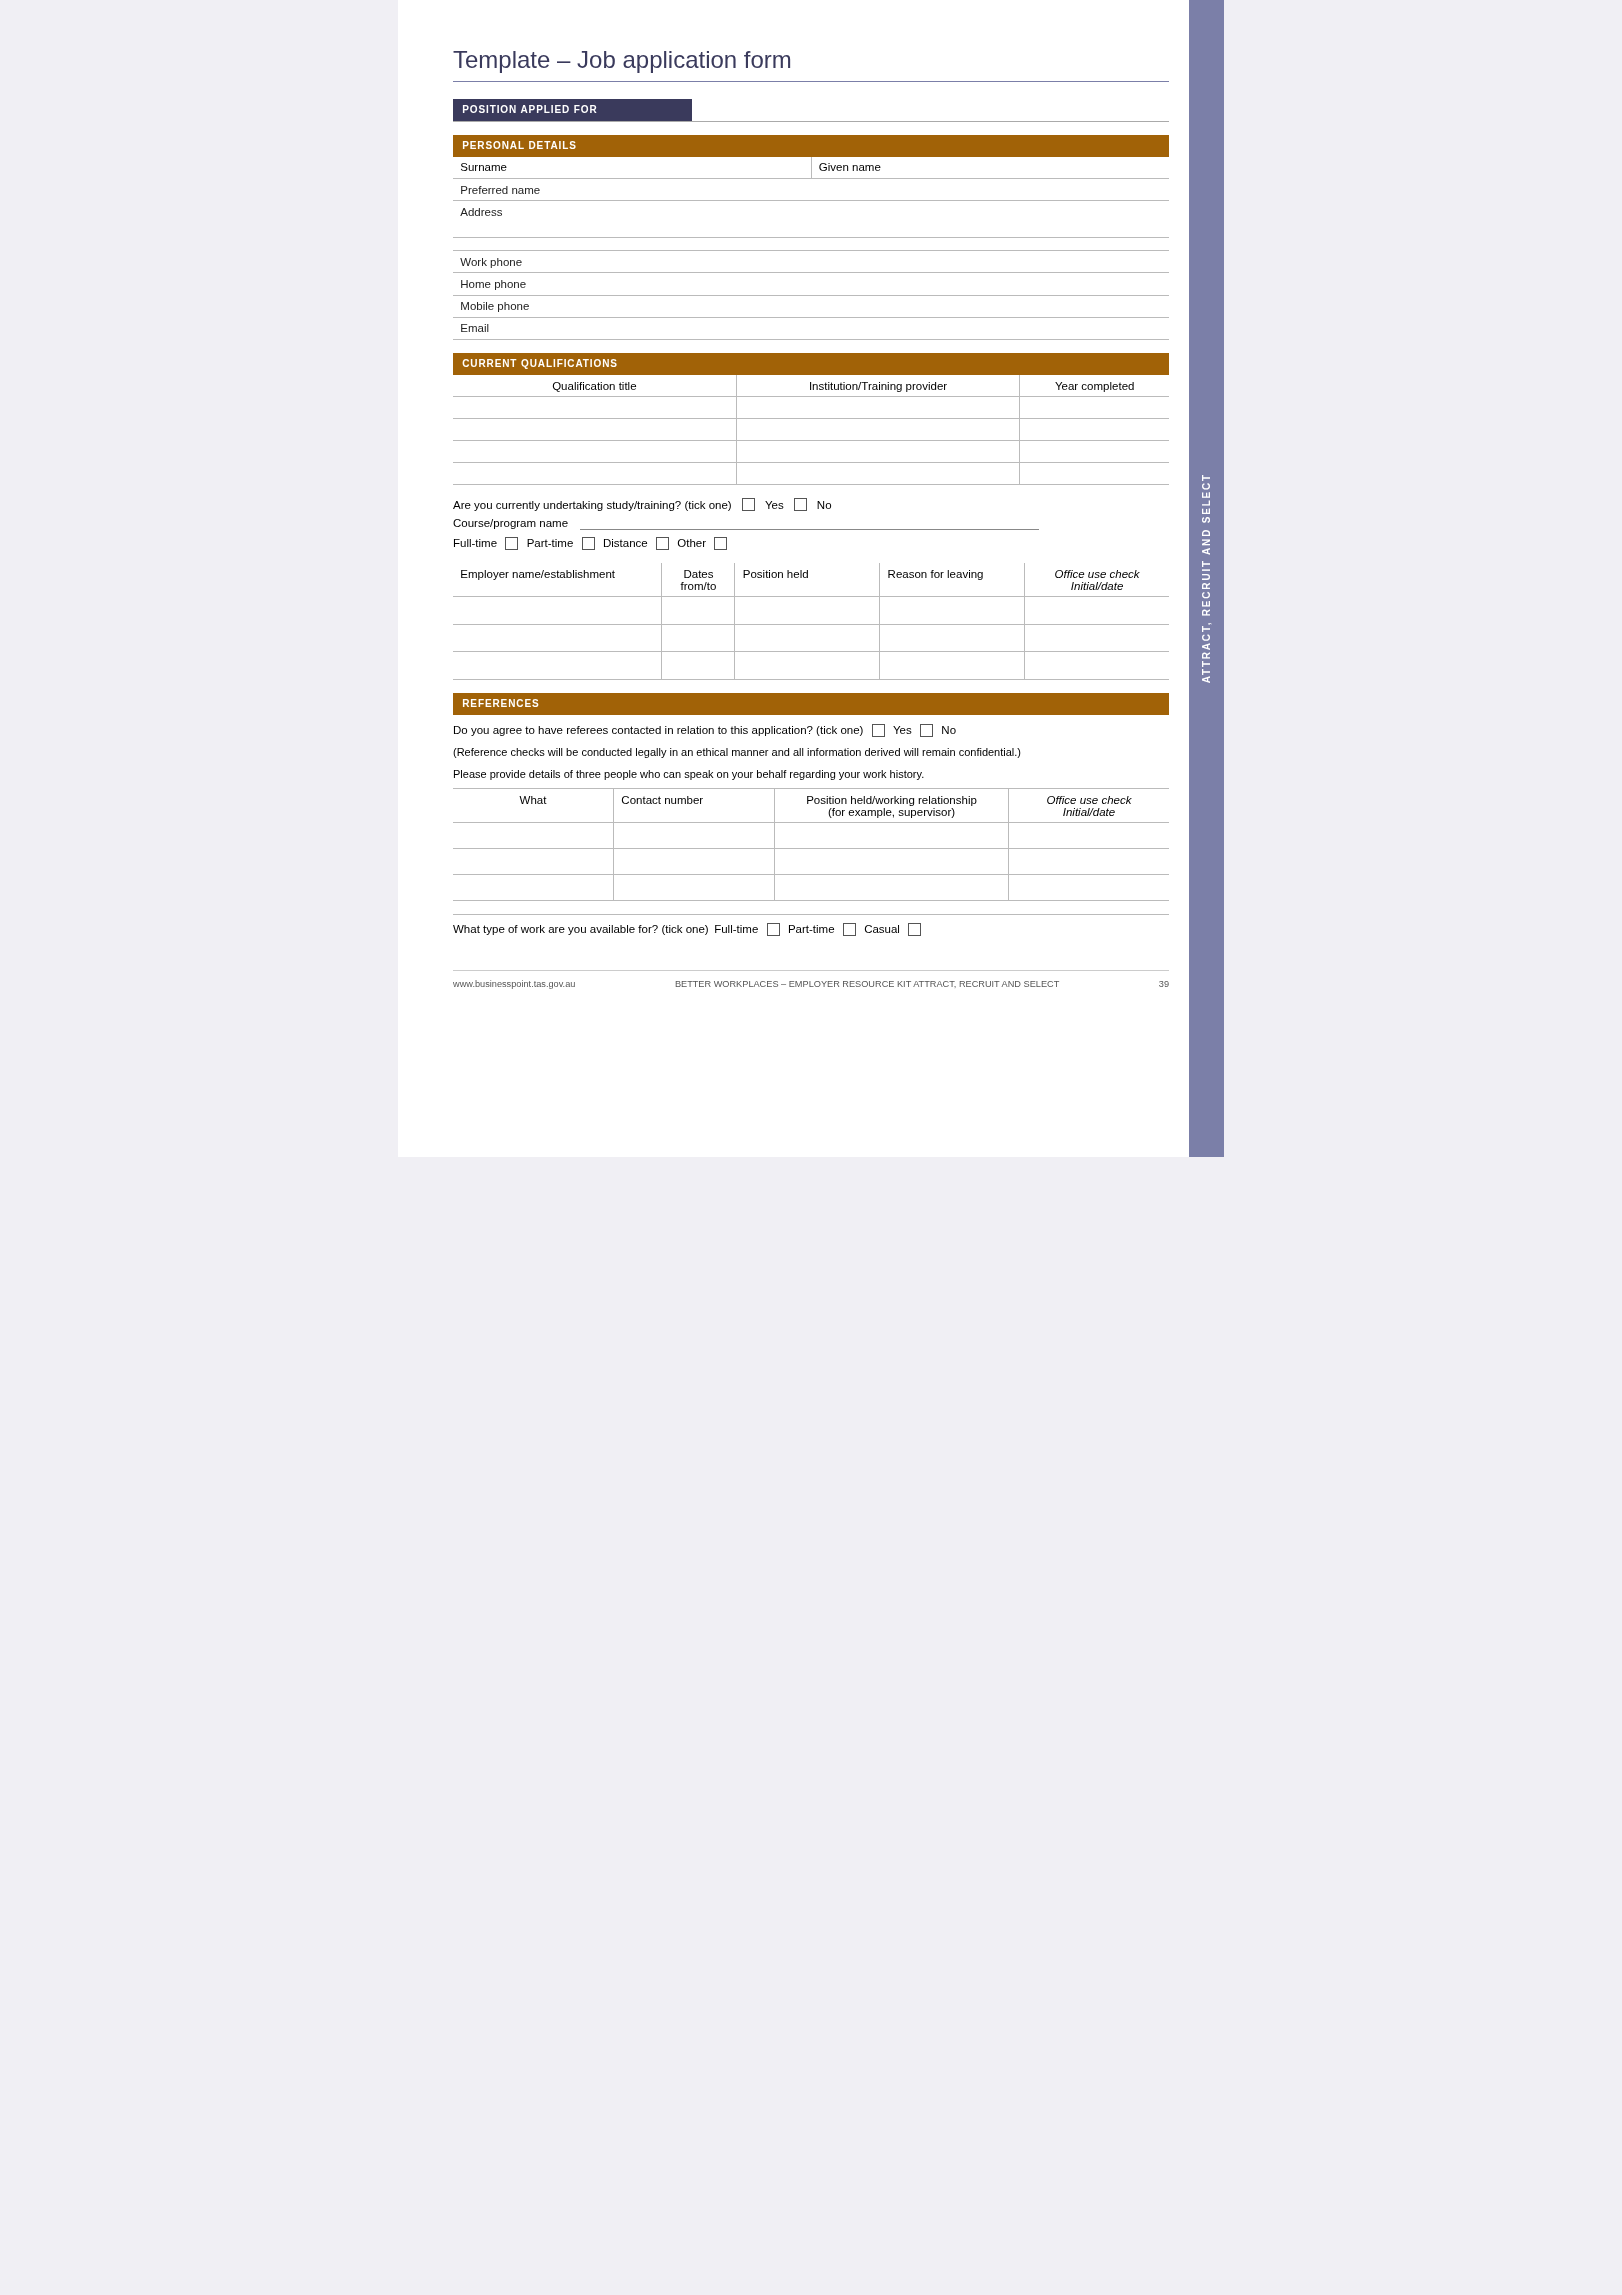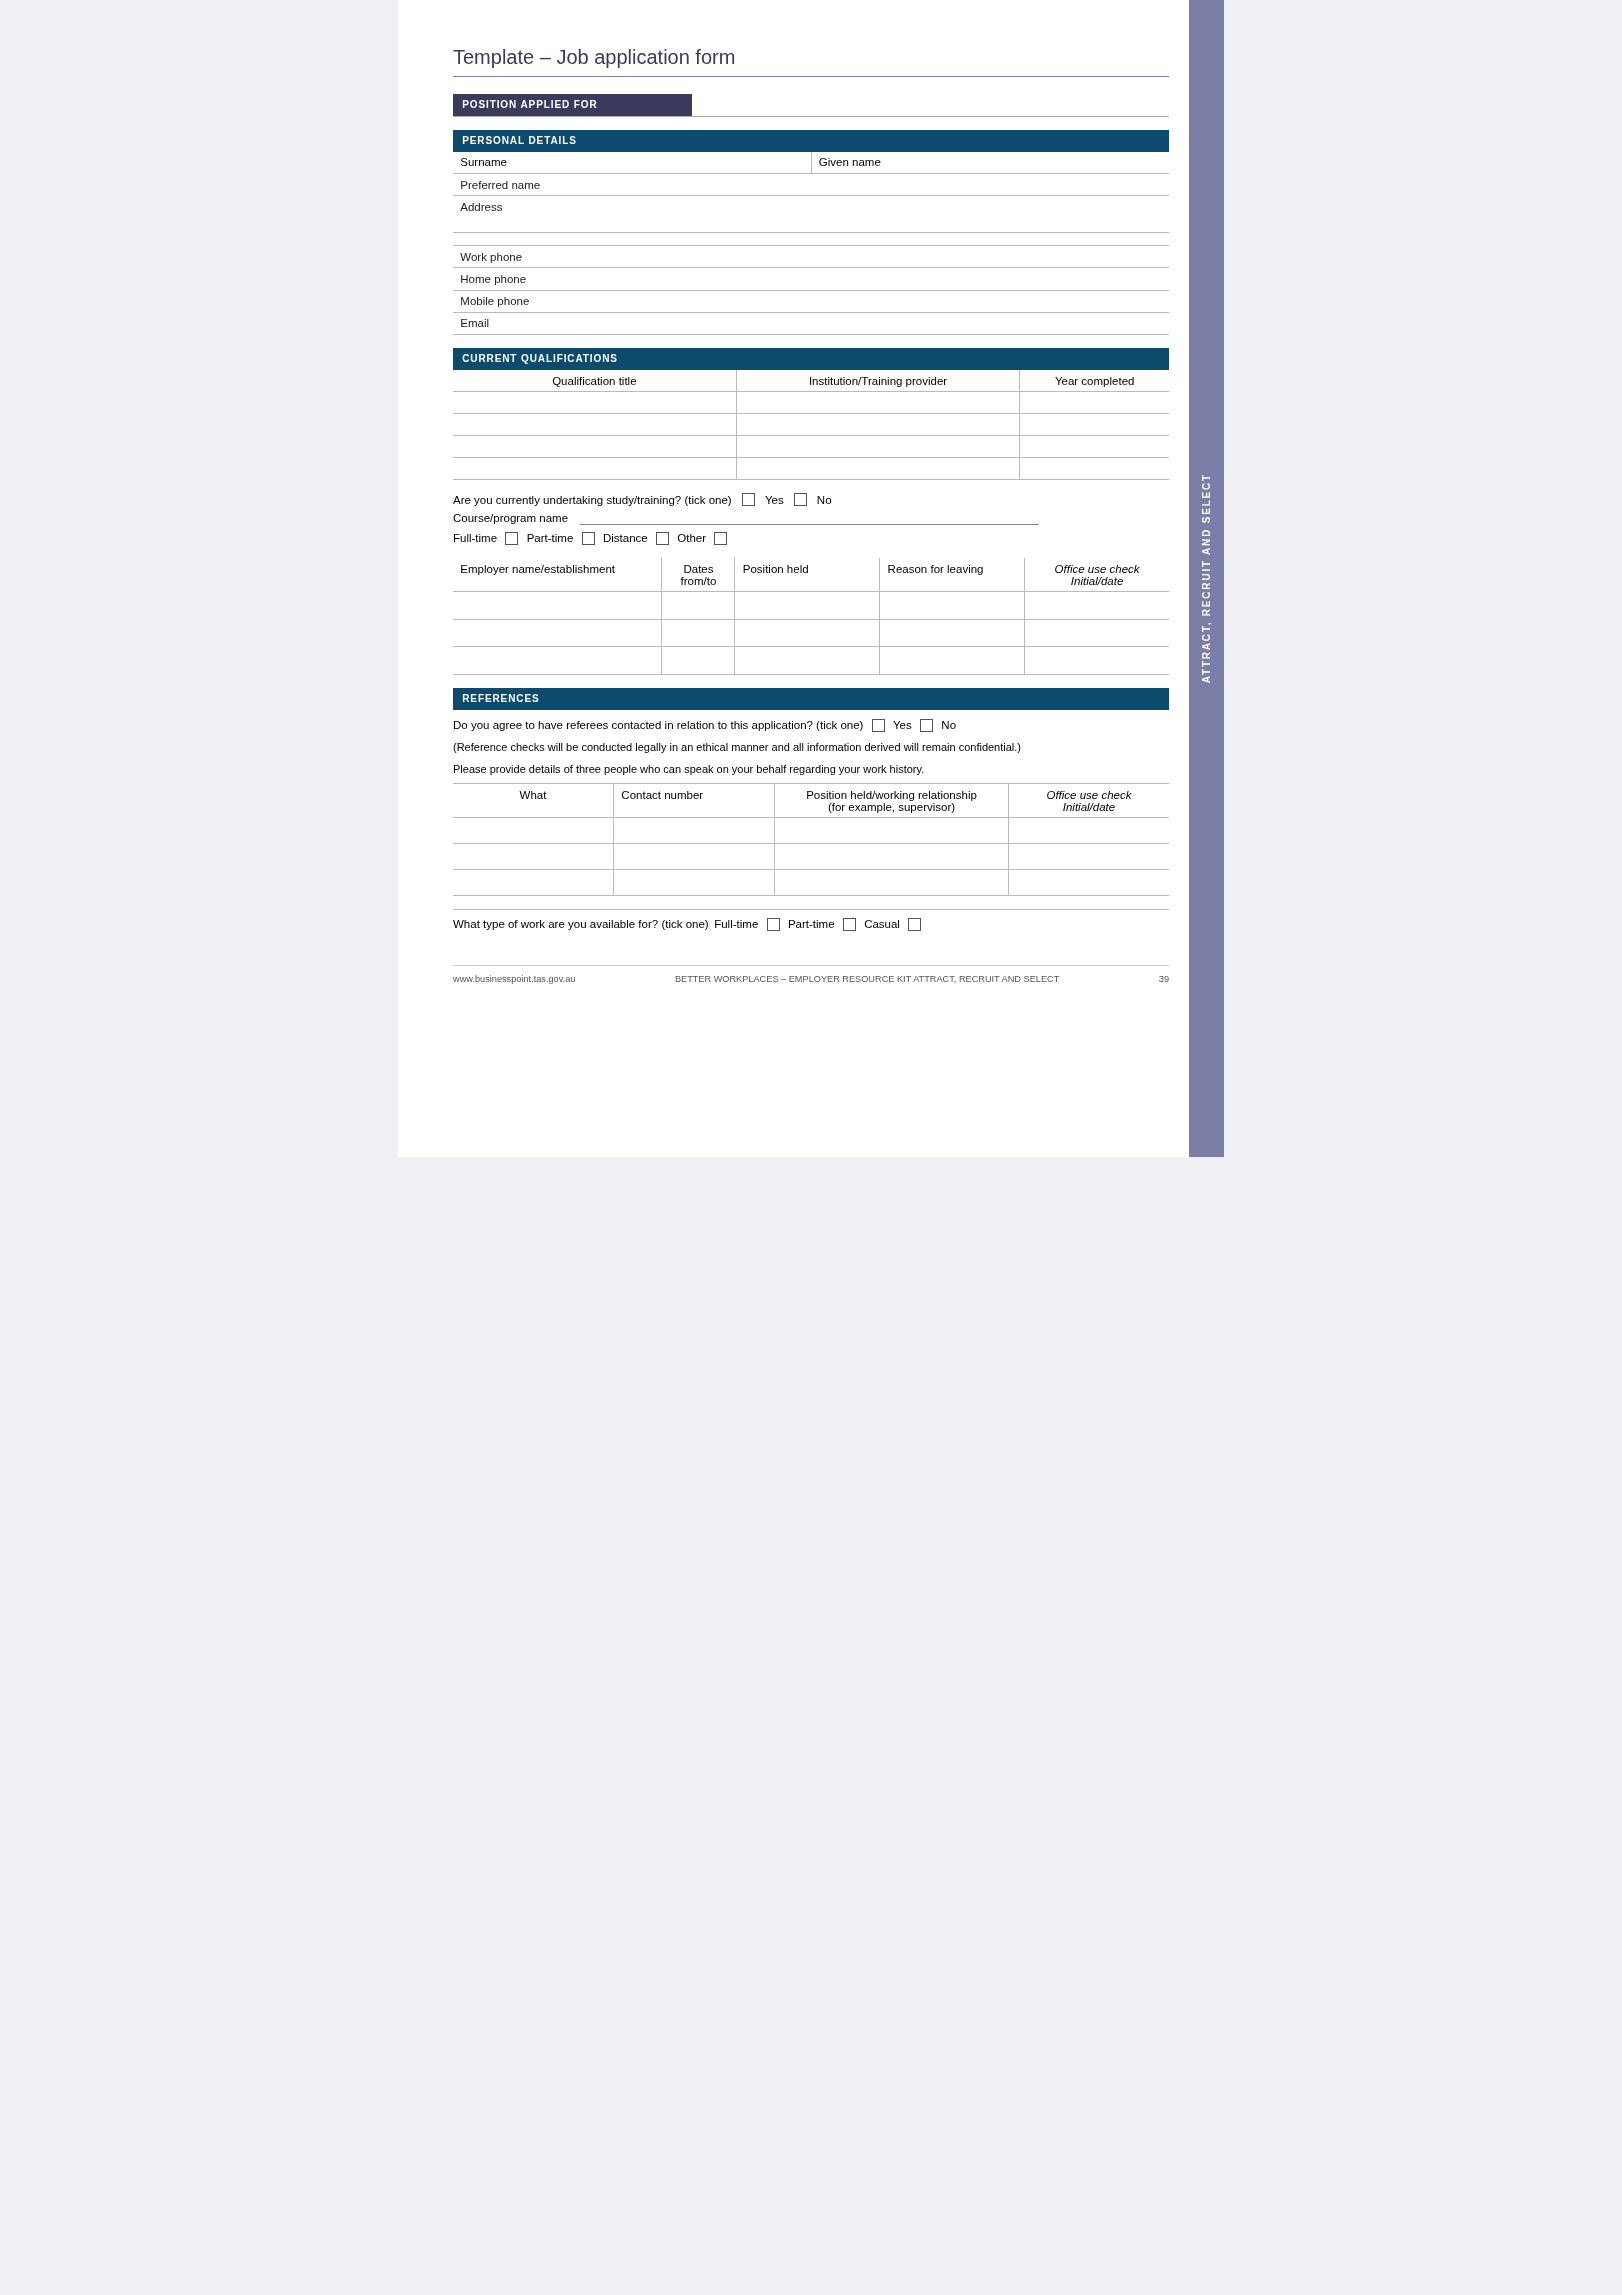--- a/index.html
+++ b/index.html
@@ -42,31 +42,31 @@
       color: white;
       font-size: 10px;
       font-weight: bold;
       letter-spacing: 1.8px;
       text-transform: uppercase;
       white-space: nowrap;
     }
 
     
     .page-title {
-      font-size: 20px;
+      font-size: 24px;
       font-weight: normal;
       color: #3a3a5c;
       margin-bottom: 16.5px;
       border-bottom: 1.8px solid #7b7fa8;
       padding-bottom: 7.3px;
     }
 
     
     .section-header {
-      background: #0c4a6e;
+      background: #a16207;
       color: white;
       font-size: 10px;
       font-weight: bold;
       letter-spacing: 0.9px;
       padding: 5.5px 9.2px;
       margin-bottom: 0;
       text-transform: uppercase;
     }
 
     

